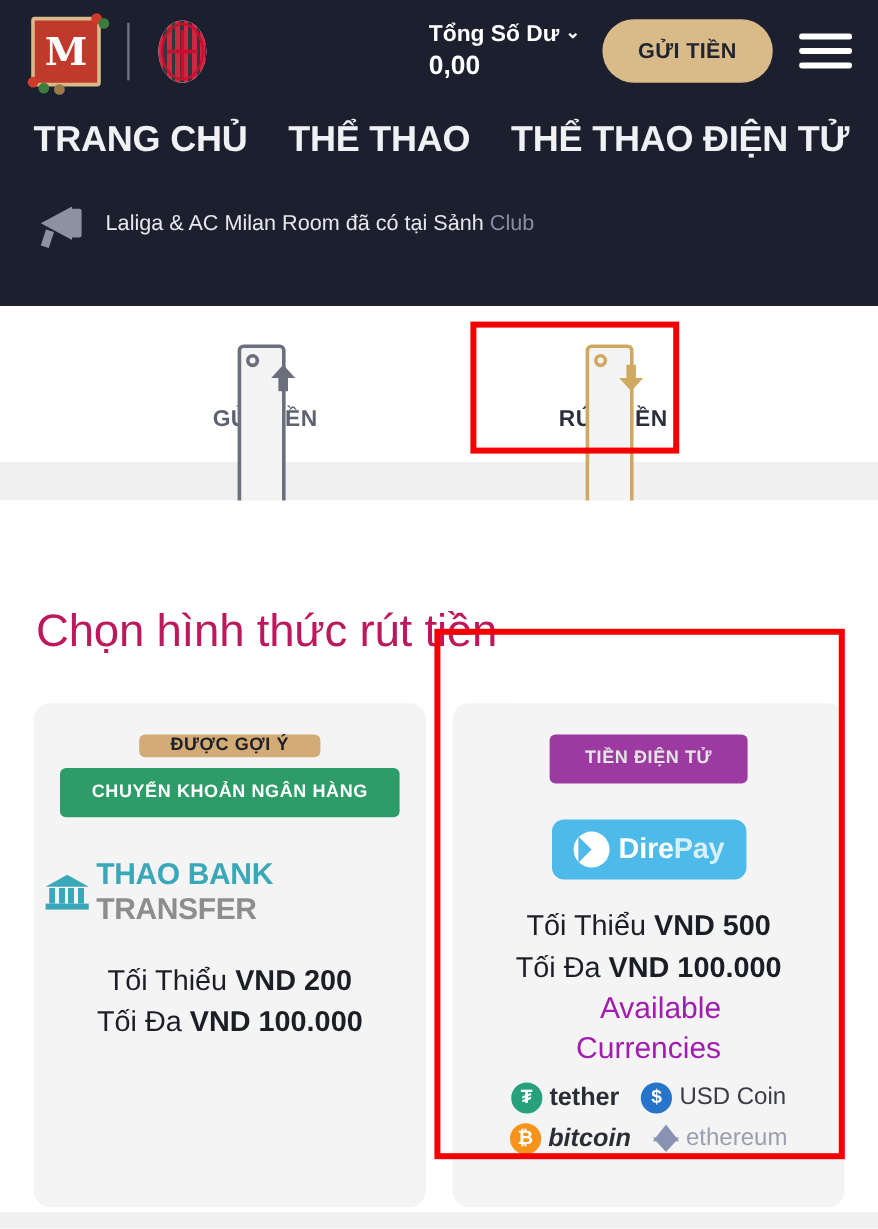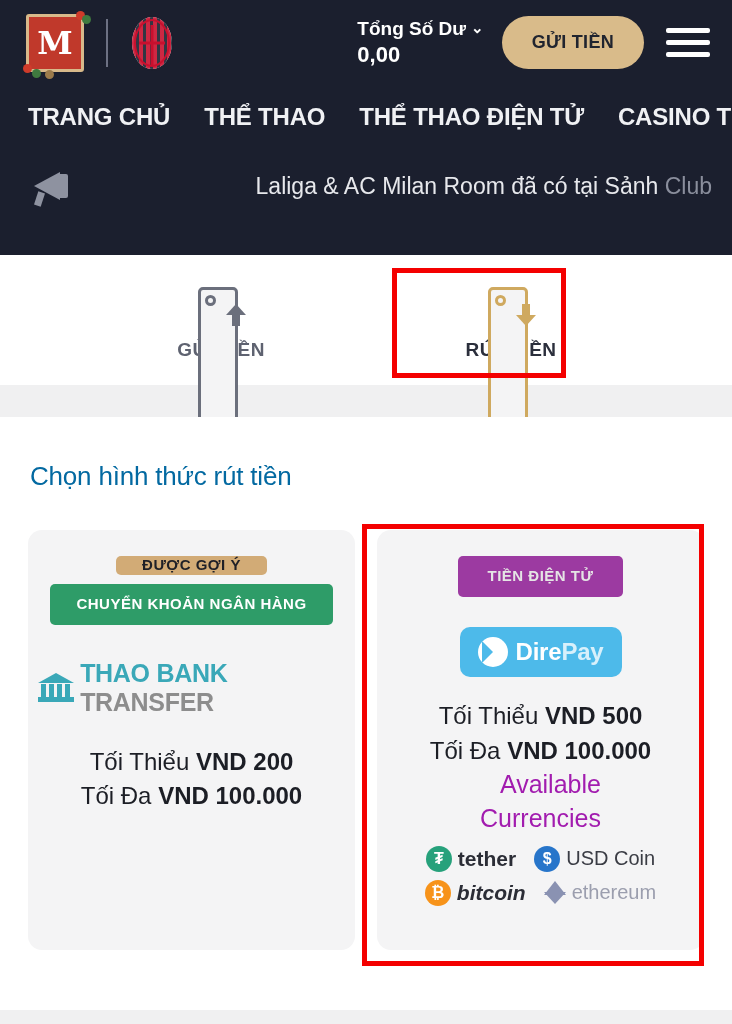--- a/index.html
+++ b/index.html
@@ -110,21 +110,21 @@
   }
 
   
   .nav {
     display:flex;
     align-items:center;
     gap:34px;
     padding:12px 0 10px 28px;
     color:#f0f1f4;
     font-weight:bold;
-    font-size:24px;
+    font-size:30px;
     white-space:nowrap;
     overflow:hidden;
     height:62px;
   }
   .nav-item { cursor:pointer; letter-spacing:-.2px; }
 
   
   .announce {
     display:flex;
     align-items:center;
@@ -143,23 +143,23 @@
   .megaphone .body {
     position:absolute; left:28px; top:8px; width:12px; height:24px;
     background:#8e92a0; border-radius:2px;
   }
   .megaphone .handle {
     position:absolute; left:8px; top:26px; width:7px; height:14px;
     background:#8e92a0; transform:rotate(18deg);
   }
   .announce-text {
     flex:1;
-    text-align:right;
+    text-align:left;
     color:#e7e8ec;
-    font-size:23px;
+    font-size:18px;
     white-space:nowrap;
     overflow:hidden;
     padding-left:10px;
   }
   .announce-text .fade { color:#8a8e9c; }
 
   
   .tabs-wrap {
     background:#ffffff;
     height:130px;
@@ -224,25 +224,26 @@
 
   
   .content {
     background:#ffffff;
     height:calc(1024px - 255px - 130px - 32px);
     border-radius:0 0 14px 14px;
     padding:44px 0 0 0;
     position:relative;
   }
   .section-title {
-    font-size:26px;
-    color:#0369a1;
+    font-size:38px;
+    color:#be185d;
     padding-left:30px;
     margin-bottom:38px;
     letter-spacing:-.2px;
+    margin-top:44px;
   }
   .cards {
     display:flex;
     gap:22px;
     padding:0 28px;
   }
   .card {
     flex:1;
     background:#f4f4f5;
     border-radius:14px;

